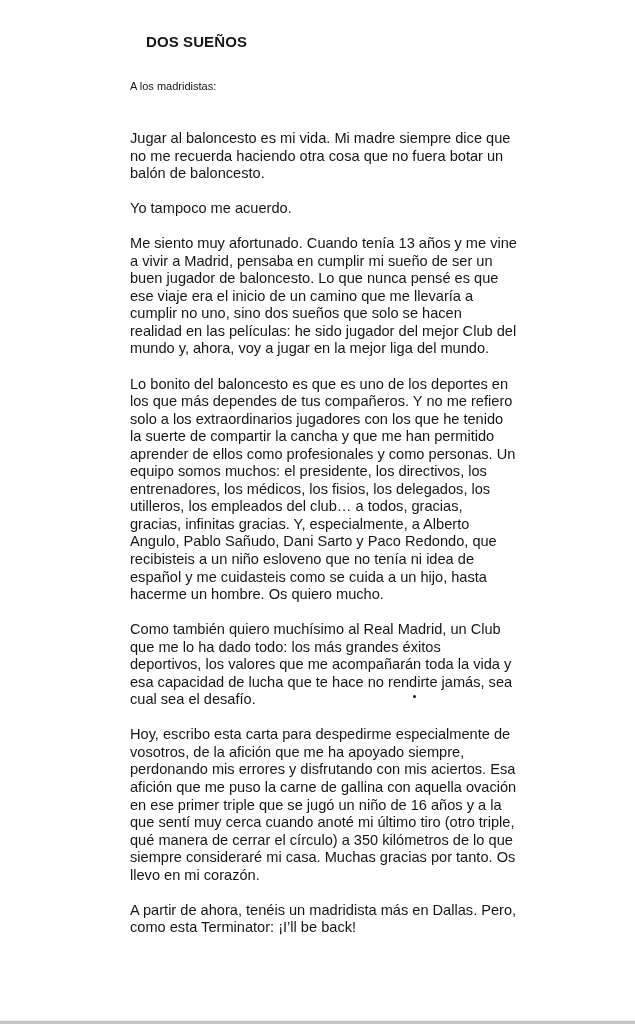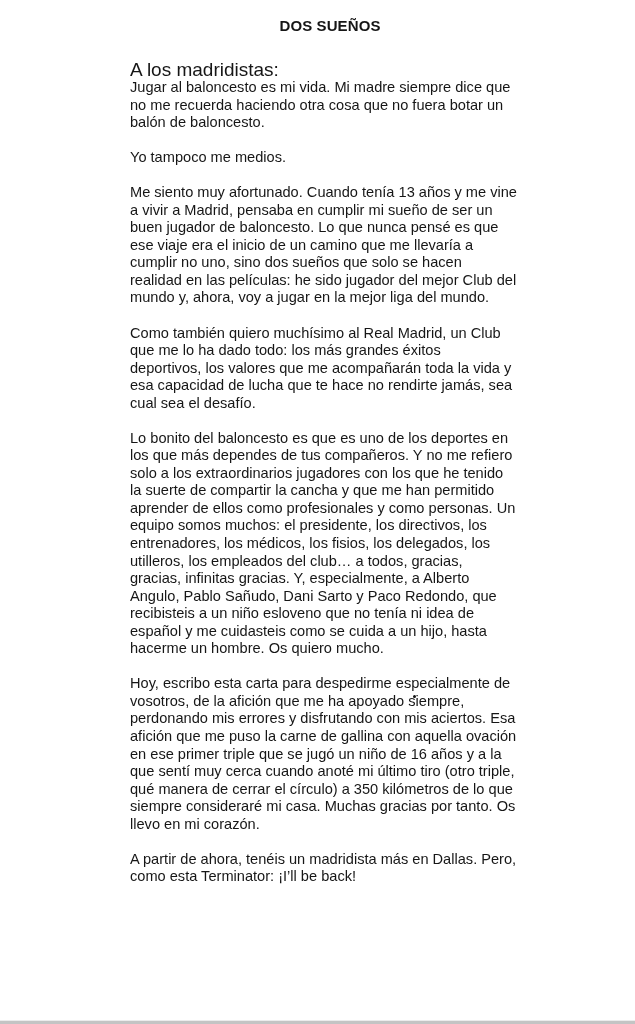--- a/index.html
+++ b/index.html
@@ -18,30 +18,30 @@
     .page {
       position: absolute;
       left: 130px;
       top: 17px;
       width: 400px;
     }
     .title {
       font-weight: bold;
       font-size: 15px;
       line-height: 18px;
-      margin: 0;
+      margin: 16px;
       letter-spacing: 0.1px;
-      text-align: center;
     }
     .salutation {
-      font-size: 19px;
+      font-size: 11px;
       line-height: 18px;
       margin: 26px 0 0 0;
     }
     .body-text {
+      margin-top: 35px;
     }
     .para {
       font-size: 14.6px;
       line-height: 17.55px;
       margin: 0 0 17.5px 0;
       white-space: pre-line;
     }
     .stray-dot {
       position: absolute;
       left: 413px;
@@ -65,46 +65,46 @@
 <body>
 
 <div class="page">
   <h1 class="title">DOS SUEÑOS</h1>
   <p class="salutation">A los madridistas:</p>
 
   <div class="body-text">
     <p class="para">Jugar al baloncesto es mi vida. Mi madre siempre dice que
 no me recuerda haciendo otra cosa que no fuera botar un
 balón de baloncesto.</p>
-    <p class="para">Yo tampoco me medios.</p>
+    <p class="para">Yo tampoco me acuerdo.</p>
     <p class="para">Me siento muy afortunado. Cuando tenía 13 años y me vine
 a vivir a Madrid, pensaba en cumplir mi sueño de ser un
 buen jugador de baloncesto. Lo que nunca pensé es que
 ese viaje era el inicio de un camino que me llevaría a
 cumplir no uno, sino dos sueños que solo se hacen
 realidad en las películas: he sido jugador del mejor Club del
 mundo y, ahora, voy a jugar en la mejor liga del mundo.</p>
-    <p class="para">Como también quiero muchísimo al Real Madrid, un Club
-que me lo ha dado todo: los más grandes éxitos
-deportivos, los valores que me acompañarán toda la vida y
-esa capacidad de lucha que te hace no rendirte jamás, sea
-cual sea el desafío.</p>
     <p class="para">Lo bonito del baloncesto es que es uno de los deportes en
 los que más dependes de tus compañeros. Y no me refiero
 solo a los extraordinarios jugadores con los que he tenido
 la suerte de compartir la cancha y que me han permitido
 aprender de ellos como profesionales y como personas. Un
 equipo somos muchos: el presidente, los directivos, los
 entrenadores, los médicos, los fisios, los delegados, los
 utilleros, los empleados del club… a todos, gracias,
 gracias, infinitas gracias. Y, especialmente, a Alberto
 Angulo, Pablo Sañudo, Dani Sarto y Paco Redondo, que
 recibisteis a un niño esloveno que no tenía ni idea de
 español y me cuidasteis como se cuida a un hijo, hasta
 hacerme un hombre. Os quiero mucho.</p>
+    <p class="para">Como también quiero muchísimo al Real Madrid, un Club
+que me lo ha dado todo: los más grandes éxitos
+deportivos, los valores que me acompañarán toda la vida y
+esa capacidad de lucha que te hace no rendirte jamás, sea
+cual sea el desafío.</p>
     <p class="para">Hoy, escribo esta carta para despedirme especialmente de
 vosotros, de la afición que me ha apoyado siempre,
 perdonando mis errores y disfrutando con mis aciertos. Esa
 afición que me puso la carne de gallina con aquella ovación
 en ese primer triple que se jugó un niño de 16 años y a la
 que sentí muy cerca cuando anoté mi último tiro (otro triple,
 qué manera de cerrar el círculo) a 350 kilómetros de lo que
 siempre consideraré mi casa. Muchas gracias por tanto. Os
 llevo en mi corazón.</p>
     <p class="para">A partir de ahora, tenéis un madridista más en Dallas. Pero,

